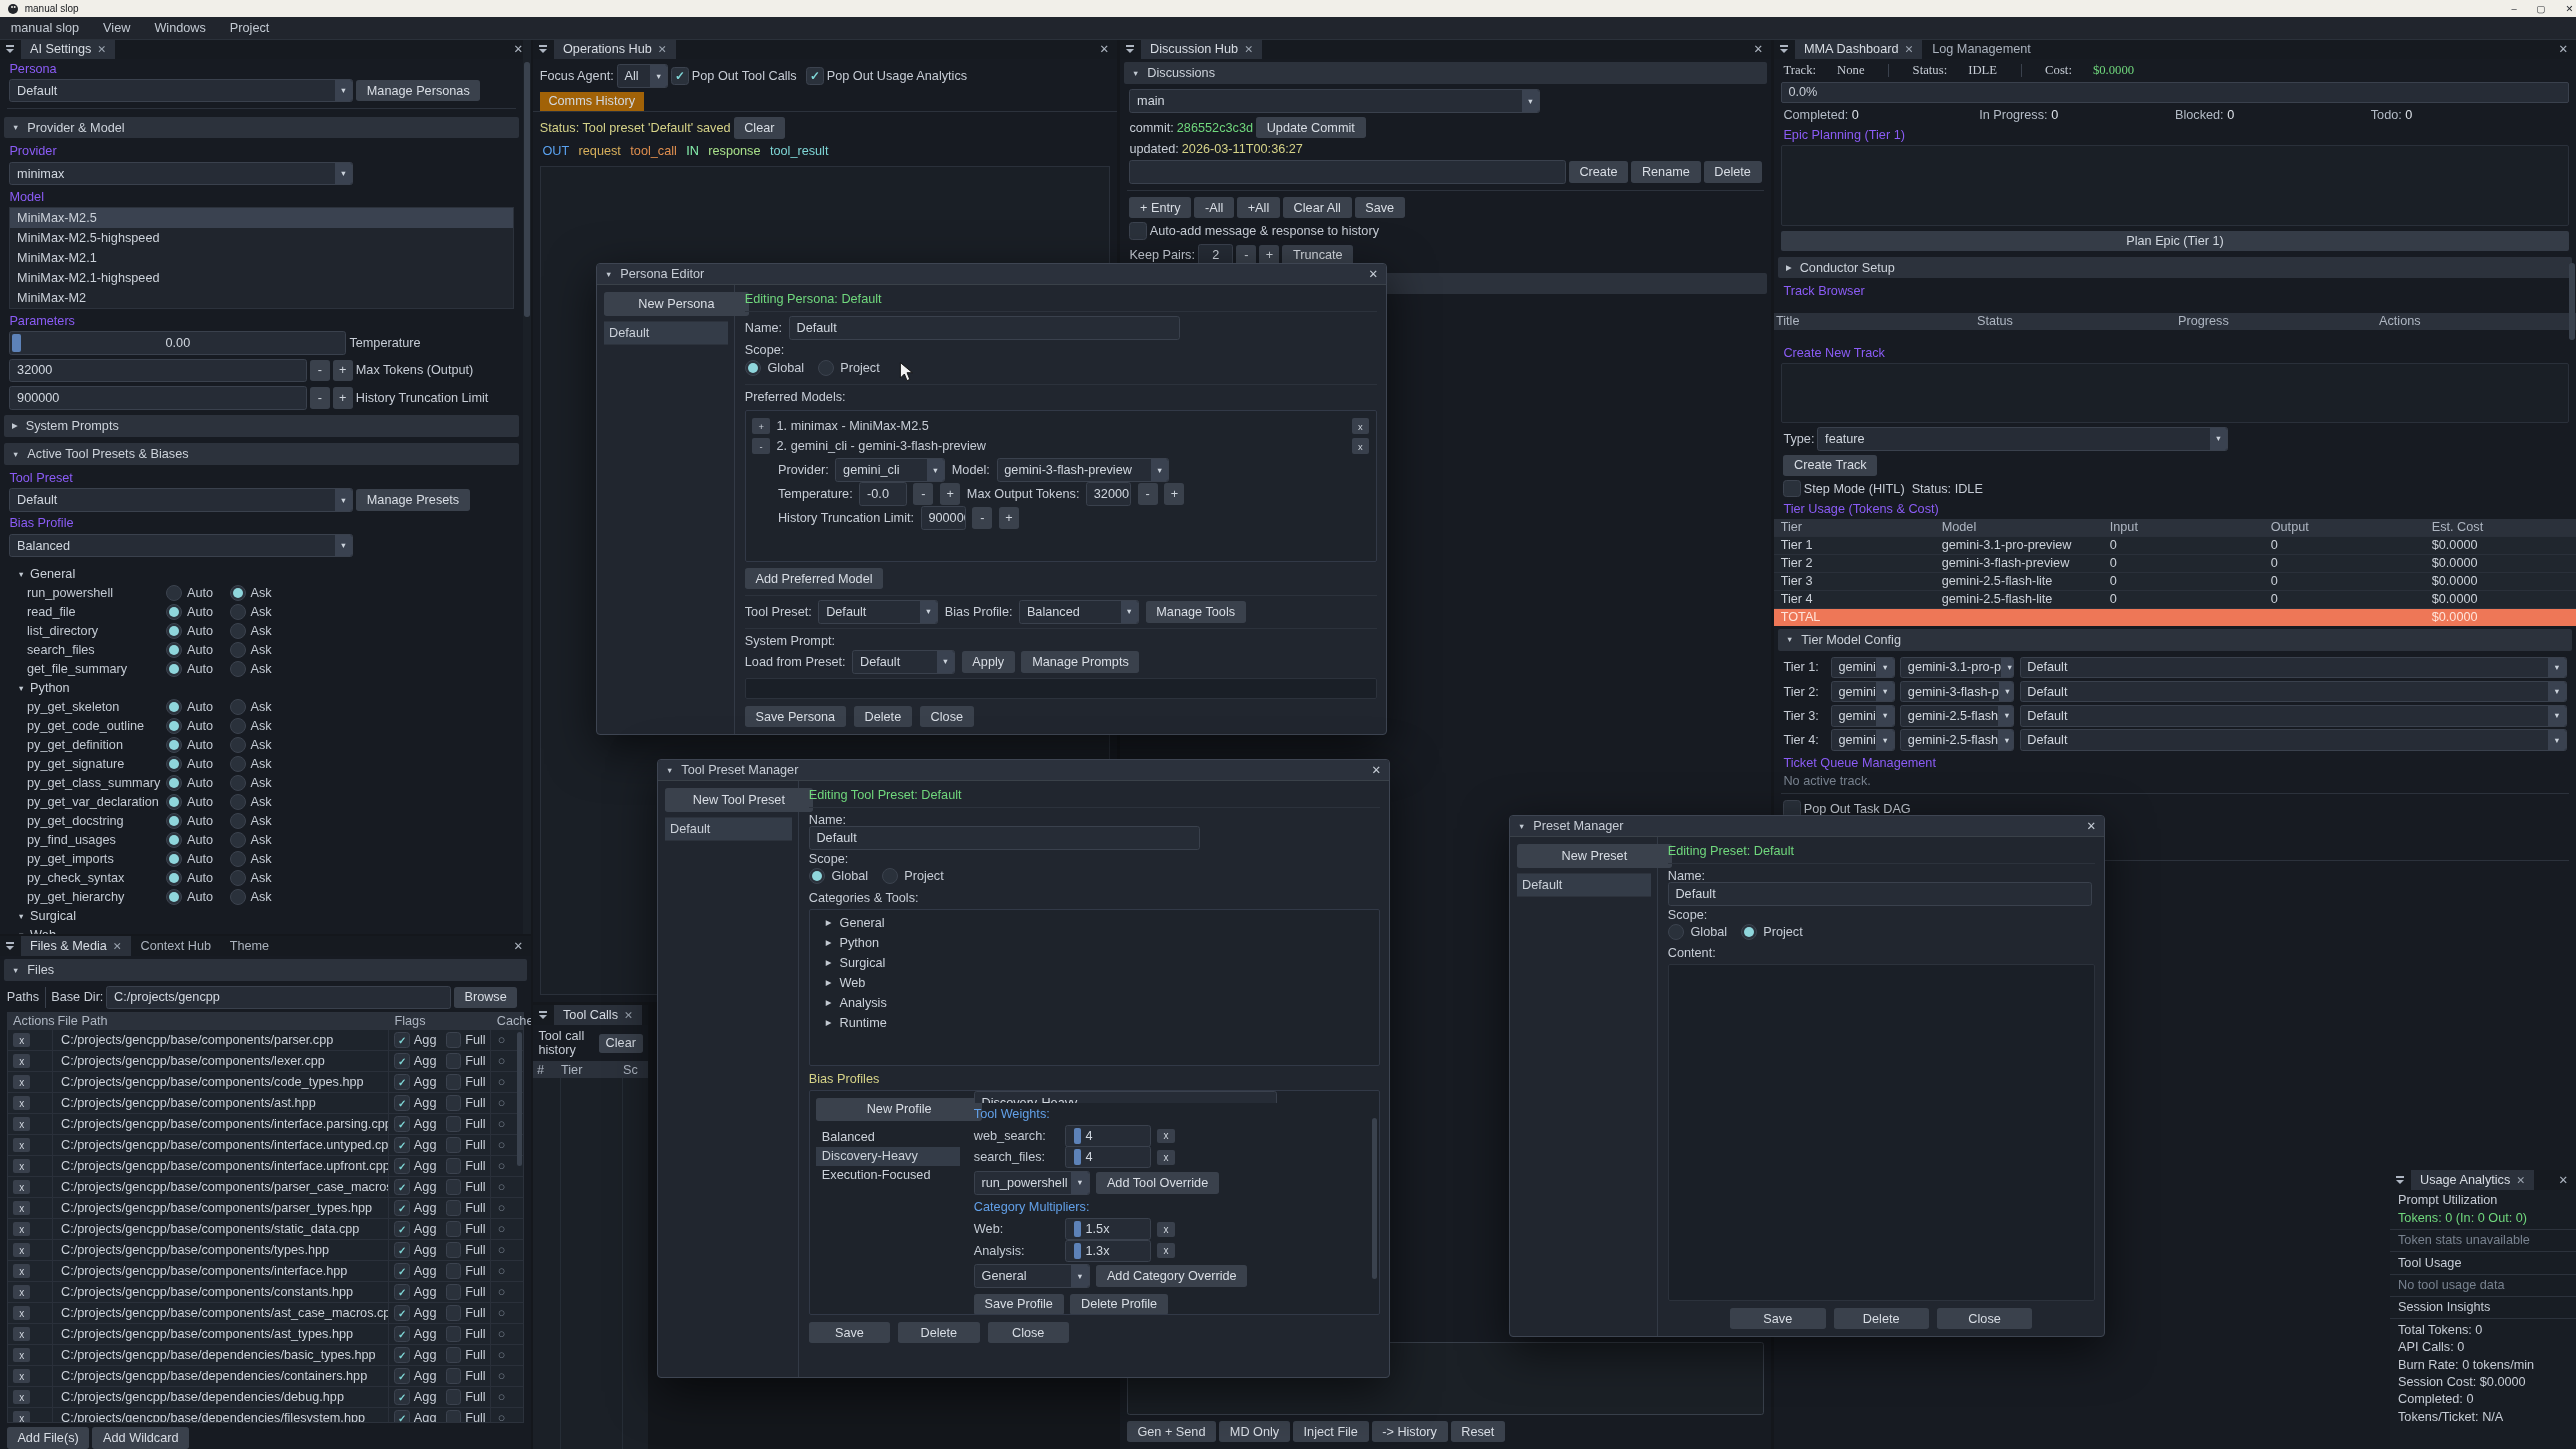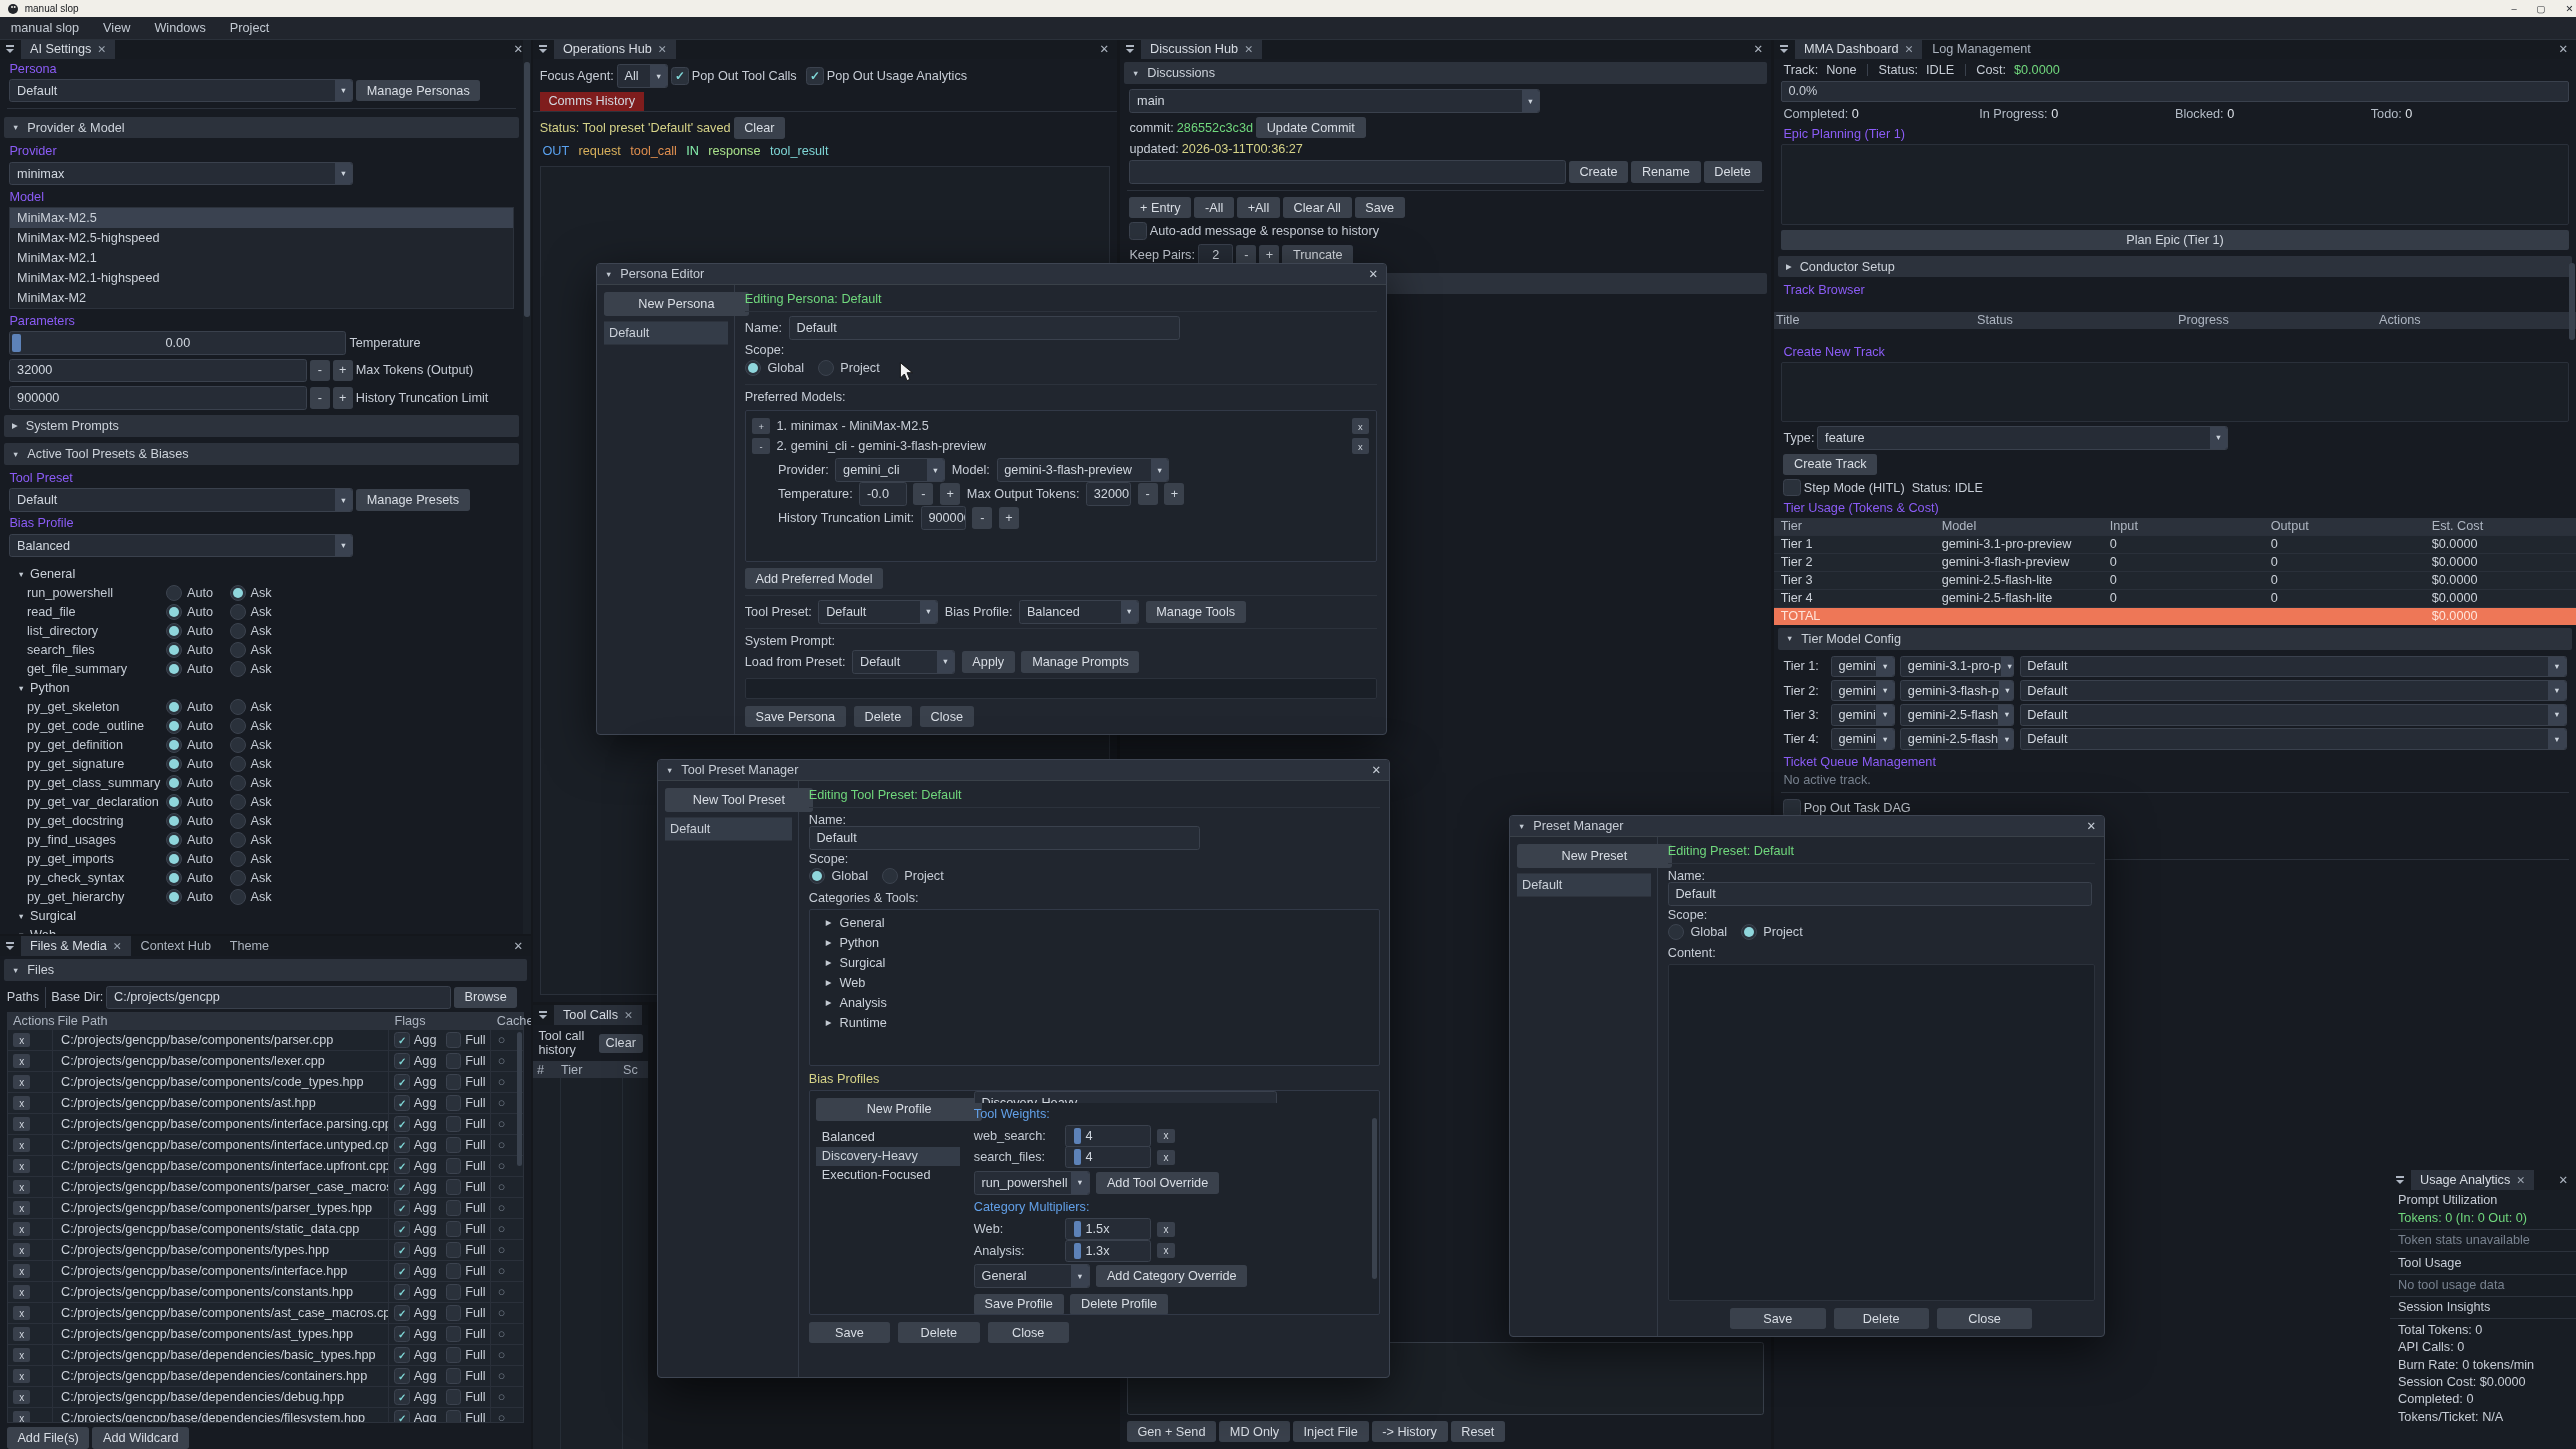--- a/index.html
+++ b/index.html
@@ -58,36 +58,36 @@
   .fhead{display:grid;grid-template-columns:39px 337px 101px 1fr;background:#2b313b;height:17.4px;align-items:center;color:#aeb6c2;padding-left:5.4px;}
   .fbody{height:392px;overflow:hidden;}
   .frow{display:grid;grid-template-columns:39px 337px 101px 1fr;height:20px;align-items:center;background:#1e242c;border-bottom:0.7px solid #2a303a;padding-left:5.4px;}
   .frow .path{overflow:hidden;white-space:nowrap;color:#ccd2da;border-left:0.7px solid #2a303a;border-right:0.7px solid #2a303a;height:100%;display:flex;align-items:center;padding-left:8px;}
   .xbtn{width:17.4px;height:14.8px;background:#39404c;border-radius:2px;display:flex;align-items:center;justify-content:center;color:#cfd5dd;font-size:10px;}
   .flagcell{display:flex;align-items:center;gap:4px;padding-left:5.4px;}
   .flagcell .cb{width:13.4px;height:13.4px;font-size:10px;}
   .cachecell{color:#78828f;padding-left:6.7px;border-left:0.7px solid #2a303a;height:100%;display:flex;align-items:center;}
   
   #ops-panel{left:533px;top:39px;width:584px;height:963px;}
-  .minitab{background:#7f1d1d;height:19px;display:inline-flex;align-items:center;padding:0 8.7px;margin:2.7px 0 0 6.7px;color:#d2d8e0;align-self:flex-start;flex:none;}
+  .minitab{background:#a16207;height:19px;display:inline-flex;align-items:center;padding:0 8.7px;margin:2.7px 0 0 6.7px;color:#d2d8e0;align-self:flex-start;flex:none;}
   .legend{display:flex;gap:9.4px;margin:4px 9.4px;flex:none;}
   .lg-out{color:#5aa2f0;} .lg-req{color:#d9b05c;} .lg-tc{color:#e08f4f;} .lg-in{color:#86efac;} .lg-resp{color:#a8e08a;} .lg-tr{color:#7fd6d6;}
   .logbox{flex:1;margin:4px 6.7px 6.7px 6.7px;background:#1a1f26;border:0.7px solid #2a303a;}
   
   #toolcalls-panel{left:533px;top:1005px;width:115px;height:444px;}
   .tc-head{display:grid;grid-template-columns:24px 62px 1fr;background:#2b313b;height:17.4px;align-items:center;padding-left:4px;color:#aeb6c2;margin-top:2.7px;flex:none;}
   .tc-body{flex:1;position:relative;background:#1b2027;}
   .tc-body .c1{position:absolute;left:27px;top:0;bottom:0;border-left:0.7px solid #262d36;}
   .tc-body .c2{position:absolute;left:89px;top:0;bottom:0;border-left:0.7px solid #262d36;}
   
   #disc-panel{left:1120px;top:39px;width:651px;height:1410px;}
   .composer{height:71px;margin:0 6.7px;background:#1b2026;border:0.7px solid #383f4a;border-radius:2.7px;flex:none;}
   
   #mma-panel{left:1774px;top:39px;width:802px;height:1410px;}
-  .statrow{display:flex;align-items:center;margin:4px 9.4px 1.3px 9.4px;gap:8px;flex:none;}
+  .statrow{display:flex;align-items:center;margin:4px 9.4px 1.3px 9.4px;gap:21px;flex:none;font-family:Liberation Serif, serif;}
   .vsep{width:0.7px;align-self:stretch;background:#3a414d;margin:1.3px 2.7px;}
   .progress{height:19px;margin:2.7px 6.7px;background:#262c36;border:0.7px solid #3a414d;border-radius:2px;display:flex;align-items:center;padding-left:6.7px;color:#c7cdd6;flex:none;}
   .counts{display:flex;margin:2.7px 9.4px;color:#b4bcc7;flex:none;}
   .counts .citem{width:25%;}
   .bigbox{margin:2px 6.7px;background:#1a1f26;border:0.7px solid #2a303a;border-radius:2px;flex:none;}
   .fullbtn{margin:2.7px 6.7px;height:20px;background:#353c47;border-radius:2px;display:flex;align-items:center;justify-content:center;color:#d2d8e0;flex:none;}
   .thead4{display:grid;grid-template-columns:201px 201px 201px 1fr;background:#2b313b;height:17.4px;align-items:center;padding-left:2px;color:#aeb6c2;margin:13px 0;flex:none;}
   .utable{margin:1.3px 0 0 0;flex:none;}
   .urow{display:grid;grid-template-columns:161px 168px 161px 161px 1fr;height:17px;align-items:center;padding-left:6.7px;background:#20262e;border-bottom:0.7px solid #2a303a;color:#ccd2da;}
   .urow.h{background:#2b313b;color:#aeb6c2;}

